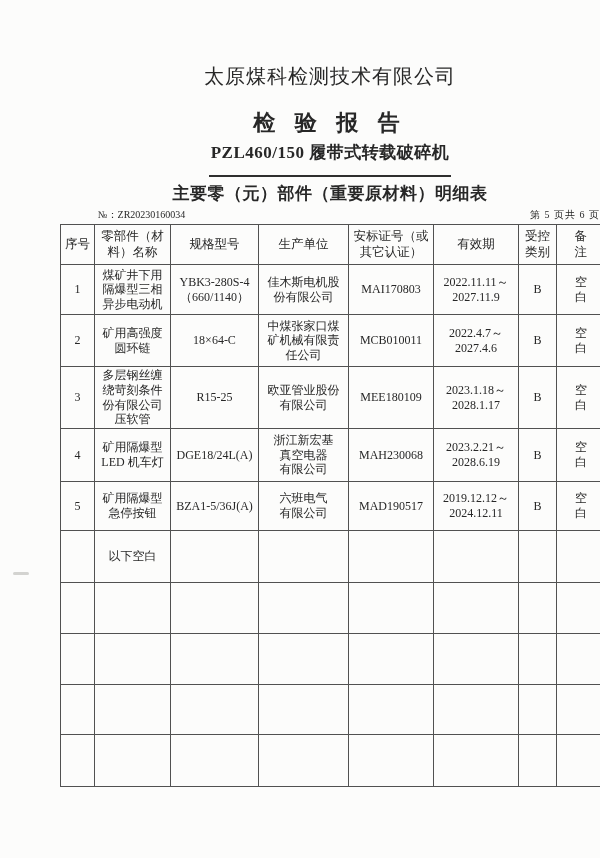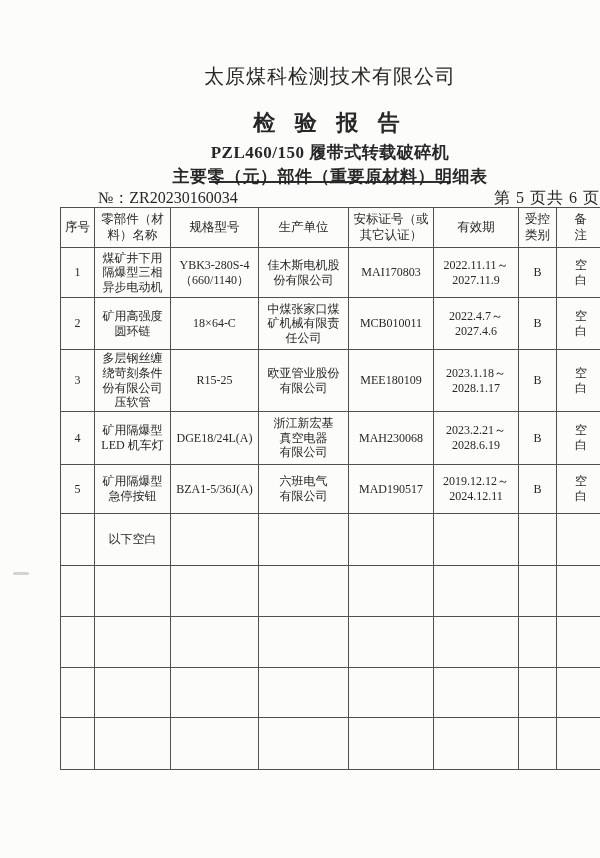--- a/index.html
+++ b/index.html
@@ -7,23 +7,23 @@
     width:600px;height:858px;
     background:#fcfcfb;
     font-family:"Liberation Serif","DejaVu Serif",serif;
     color:#272727;
   }
   .page{position:relative;width:600px;height:858px;overflow:hidden;}
   .headings{padding-top:64px;margin-left:60px;width:540px;text-align:center;}
   .company{font-size:20px;line-height:24px;letter-spacing:1px;}
   .report-title{margin-top:22px;font-size:22px;line-height:26px;font-weight:bold;letter-spacing:7px;}
   .product{margin-top:6px;font-size:17px;line-height:22px;font-weight:bold;letter-spacing:0.5px;}
-  .product .underlined{border-bottom:2px solid #2e2e2e;padding:0 2px 19px 2px;}
-  .subtitle{margin-top:2px;font-size:17px;line-height:22px;font-weight:bold;letter-spacing:0.5px;}
-  .meta{margin:2px 0 2px 60px;width:540px;font-size:16px;line-height:15px;display:flex;justify-content:space-between;gap:40px;}
+  .product .underlined{border-bottom:2px solid #2e2e2e;padding:0 2px 13px 2px;}
+  .subtitle{margin-top:19px;font-size:17px;line-height:22px;font-weight:bold;letter-spacing:0.5px;}
+  .meta{margin:2px 0 2px 60px;width:540px;font-size:10px;line-height:15px;display:flex;justify-content:space-between;gap:40px;}
   .meta .meta-left{padding-left:38px;}
   .meta .meta-right{letter-spacing:1px;}
   table.parts{
     border-collapse:collapse;table-layout:fixed;
     margin-left:60px;width:541px;
   }
   .parts th,.parts td{
     border:1px solid #515151;
     font-weight:normal;
     font-size:12px;

